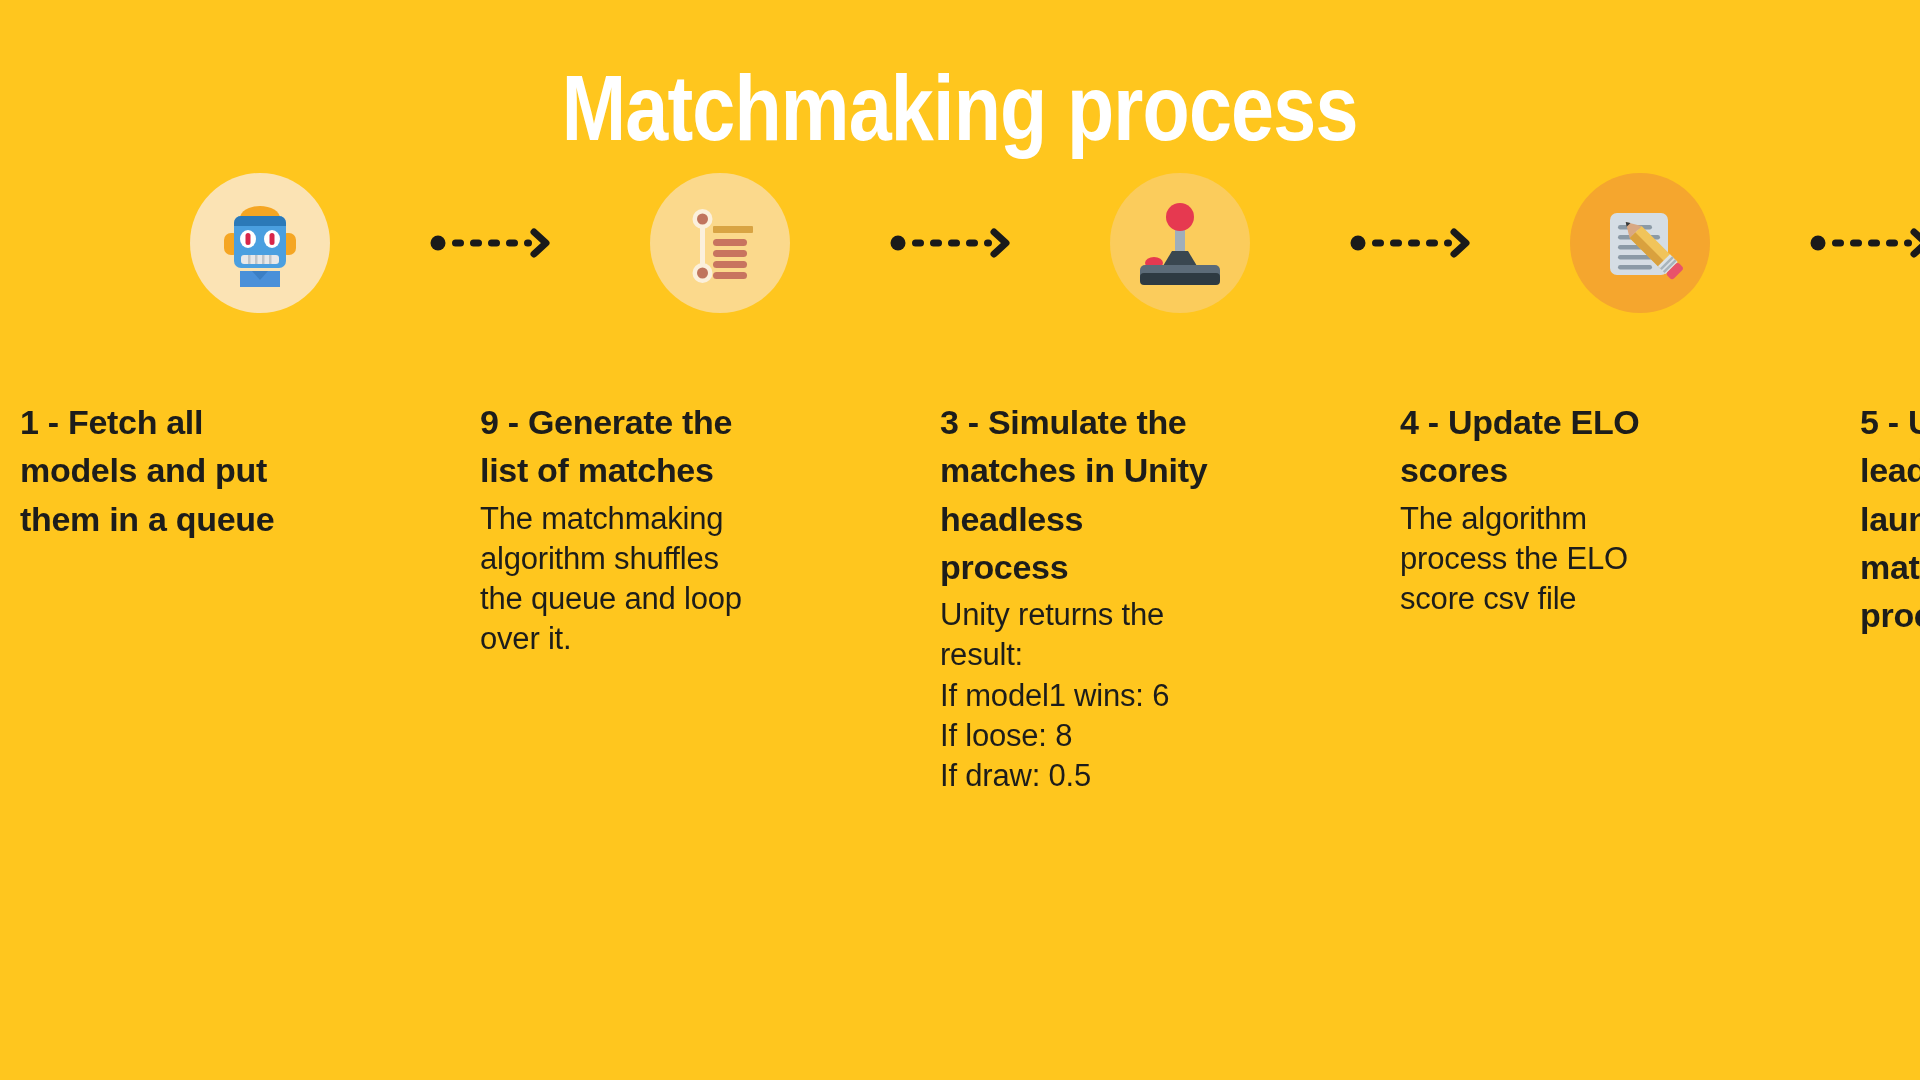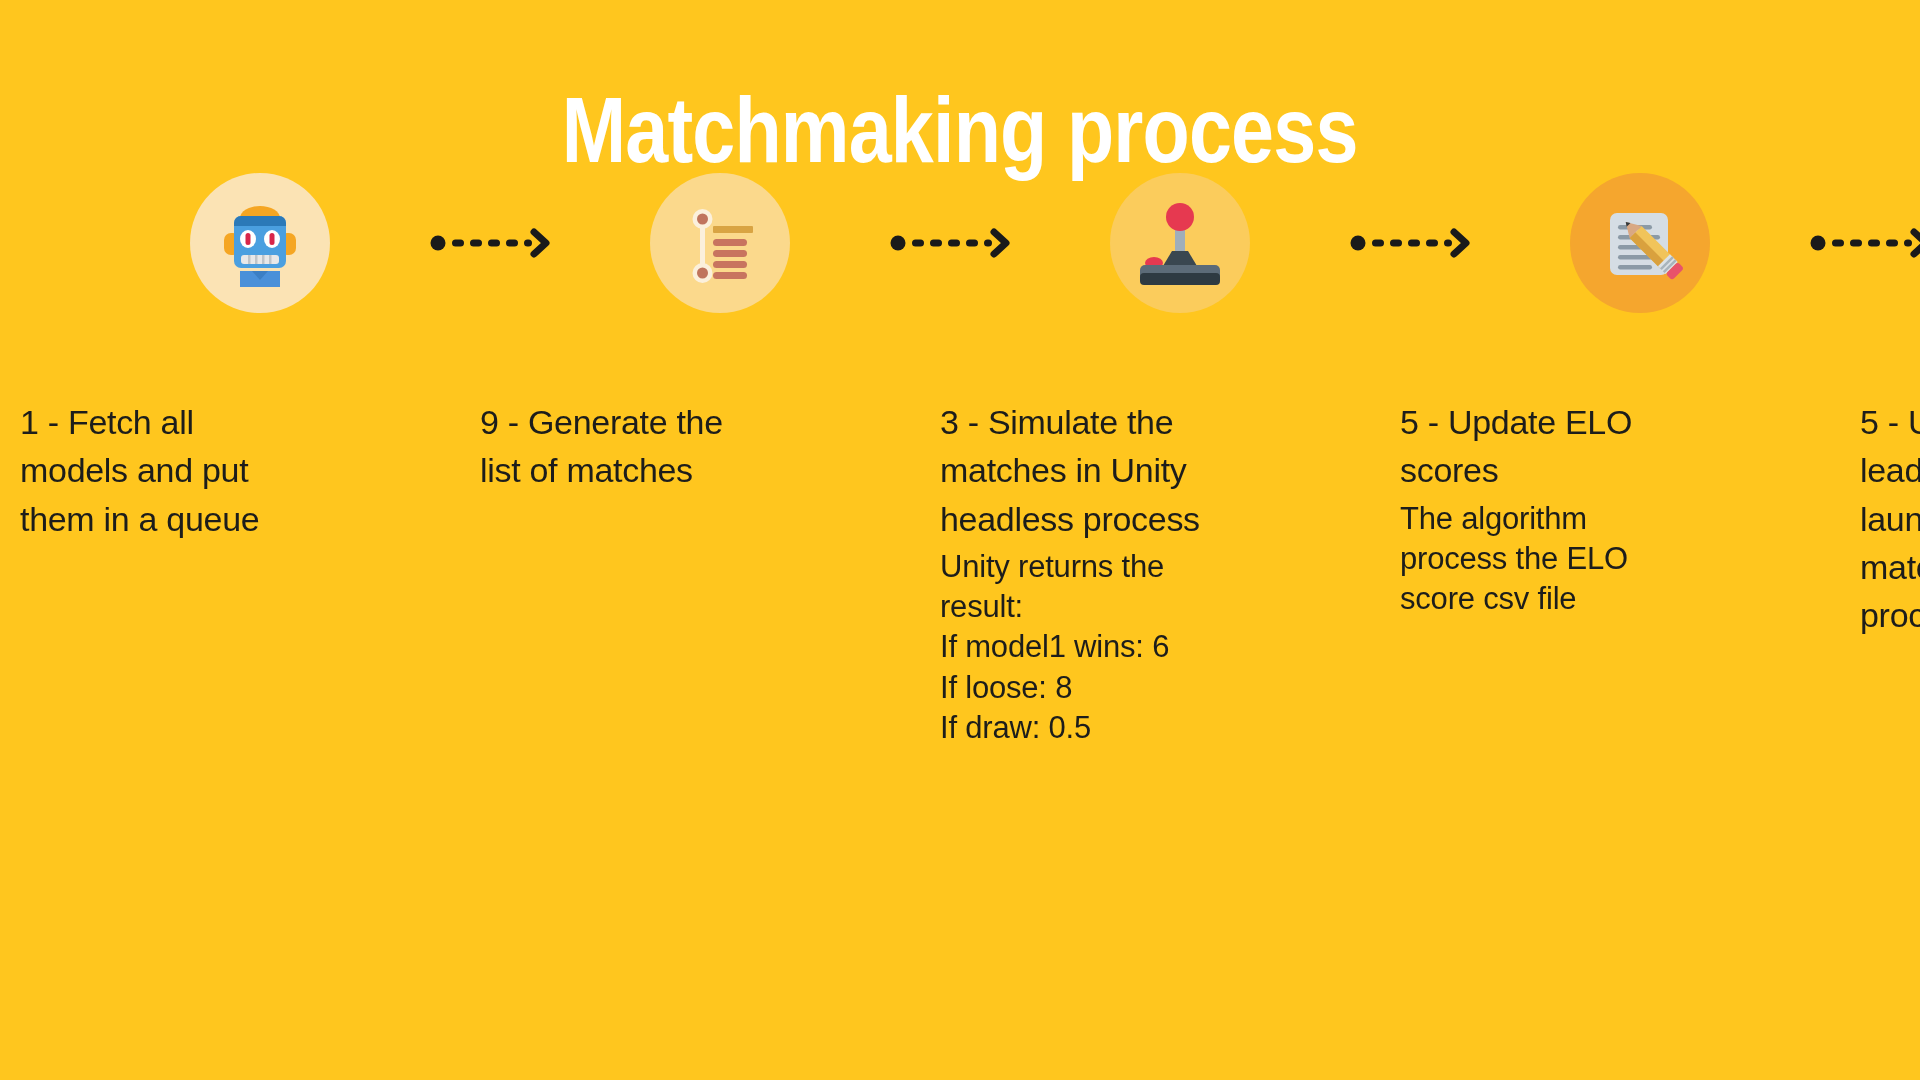--- a/index.html
+++ b/index.html
@@ -12,21 +12,20 @@
     background: #FFC61E;
     font-family: "Liberation Sans", sans-serif;
     overflow: hidden;
     position: relative;
   }
 
   
   .title-bar {
     width: 100%;
     text-align: center;
-    padding-top: 22px;
     box-sizing: border-box;
   }
   .title {
     display: inline-block;
     color: #ffffff;
     font-family: "Liberation Sans", sans-serif;
     font-weight: bold;
     font-size: 92px;
     line-height: 1.0;
     letter-spacing: -1px;
@@ -91,21 +90,21 @@
     flex: 0 0 auto;
     padding-right: 20px;
     box-sizing: border-box;
   }
   .col-gap { width: 160px; flex: 0 0 auto; }
   .col-lead { width: 20px; flex: 0 0 auto; }
 
   .col-heading {
     color: #1d1d1b;
     font-family: "Liberation Sans", sans-serif;
-    font-weight: normal;
+    font-weight: bold;
     font-size: 34px;
     line-height: 1.42;
     margin: 0 0 4px 0;
     letter-spacing: -0.3px;
   }
   .col-body {
     color: #1d1d1b;
     font-family: "Liberation Sans", sans-serif;
     font-weight: normal;
     font-size: 31px;
@@ -293,39 +292,40 @@
   <div class="col">
     <p class="col-heading">1 - Fetch all models and put them in a queue</p>
     <div class="col-body"></div>
   </div>
 
   <div class="col-gap"></div>
 
   <div class="col">
     <p class="col-heading">9 - Generate the list of matches</p>
     <div class="col-body">
+      <span class="ln">The matchmaking algorithm shuffles the queue and loop over it.</span>
     </div>
   </div>
 
   <div class="col-gap"></div>
 
   <div class="col">
     <p class="col-heading">3 - Simulate the matches in Unity headless process</p>
     <div class="col-body">
       <span class="ln">Unity returns the result:</span>
       <span class="ln">If model1 wins: 6</span>
       <span class="ln">If loose: 8</span>
       <span class="ln">If draw: 0.5</span>
     </div>
   </div>
 
   <div class="col-gap"></div>
 
   <div class="col">
-    <p class="col-heading">5 - Update ELO scores</p>
+    <p class="col-heading">4 - Update ELO scores</p>
     <div class="col-body">
       <span class="ln">The algorithm process the ELO score csv file</span>
     </div>
   </div>
 
   <div class="col-gap"></div>
 
   <div class="col">
     <p class="col-heading">5 - Update the leaderboard and launch a new matchmaking process</p>
     <div class="col-body"></div>

